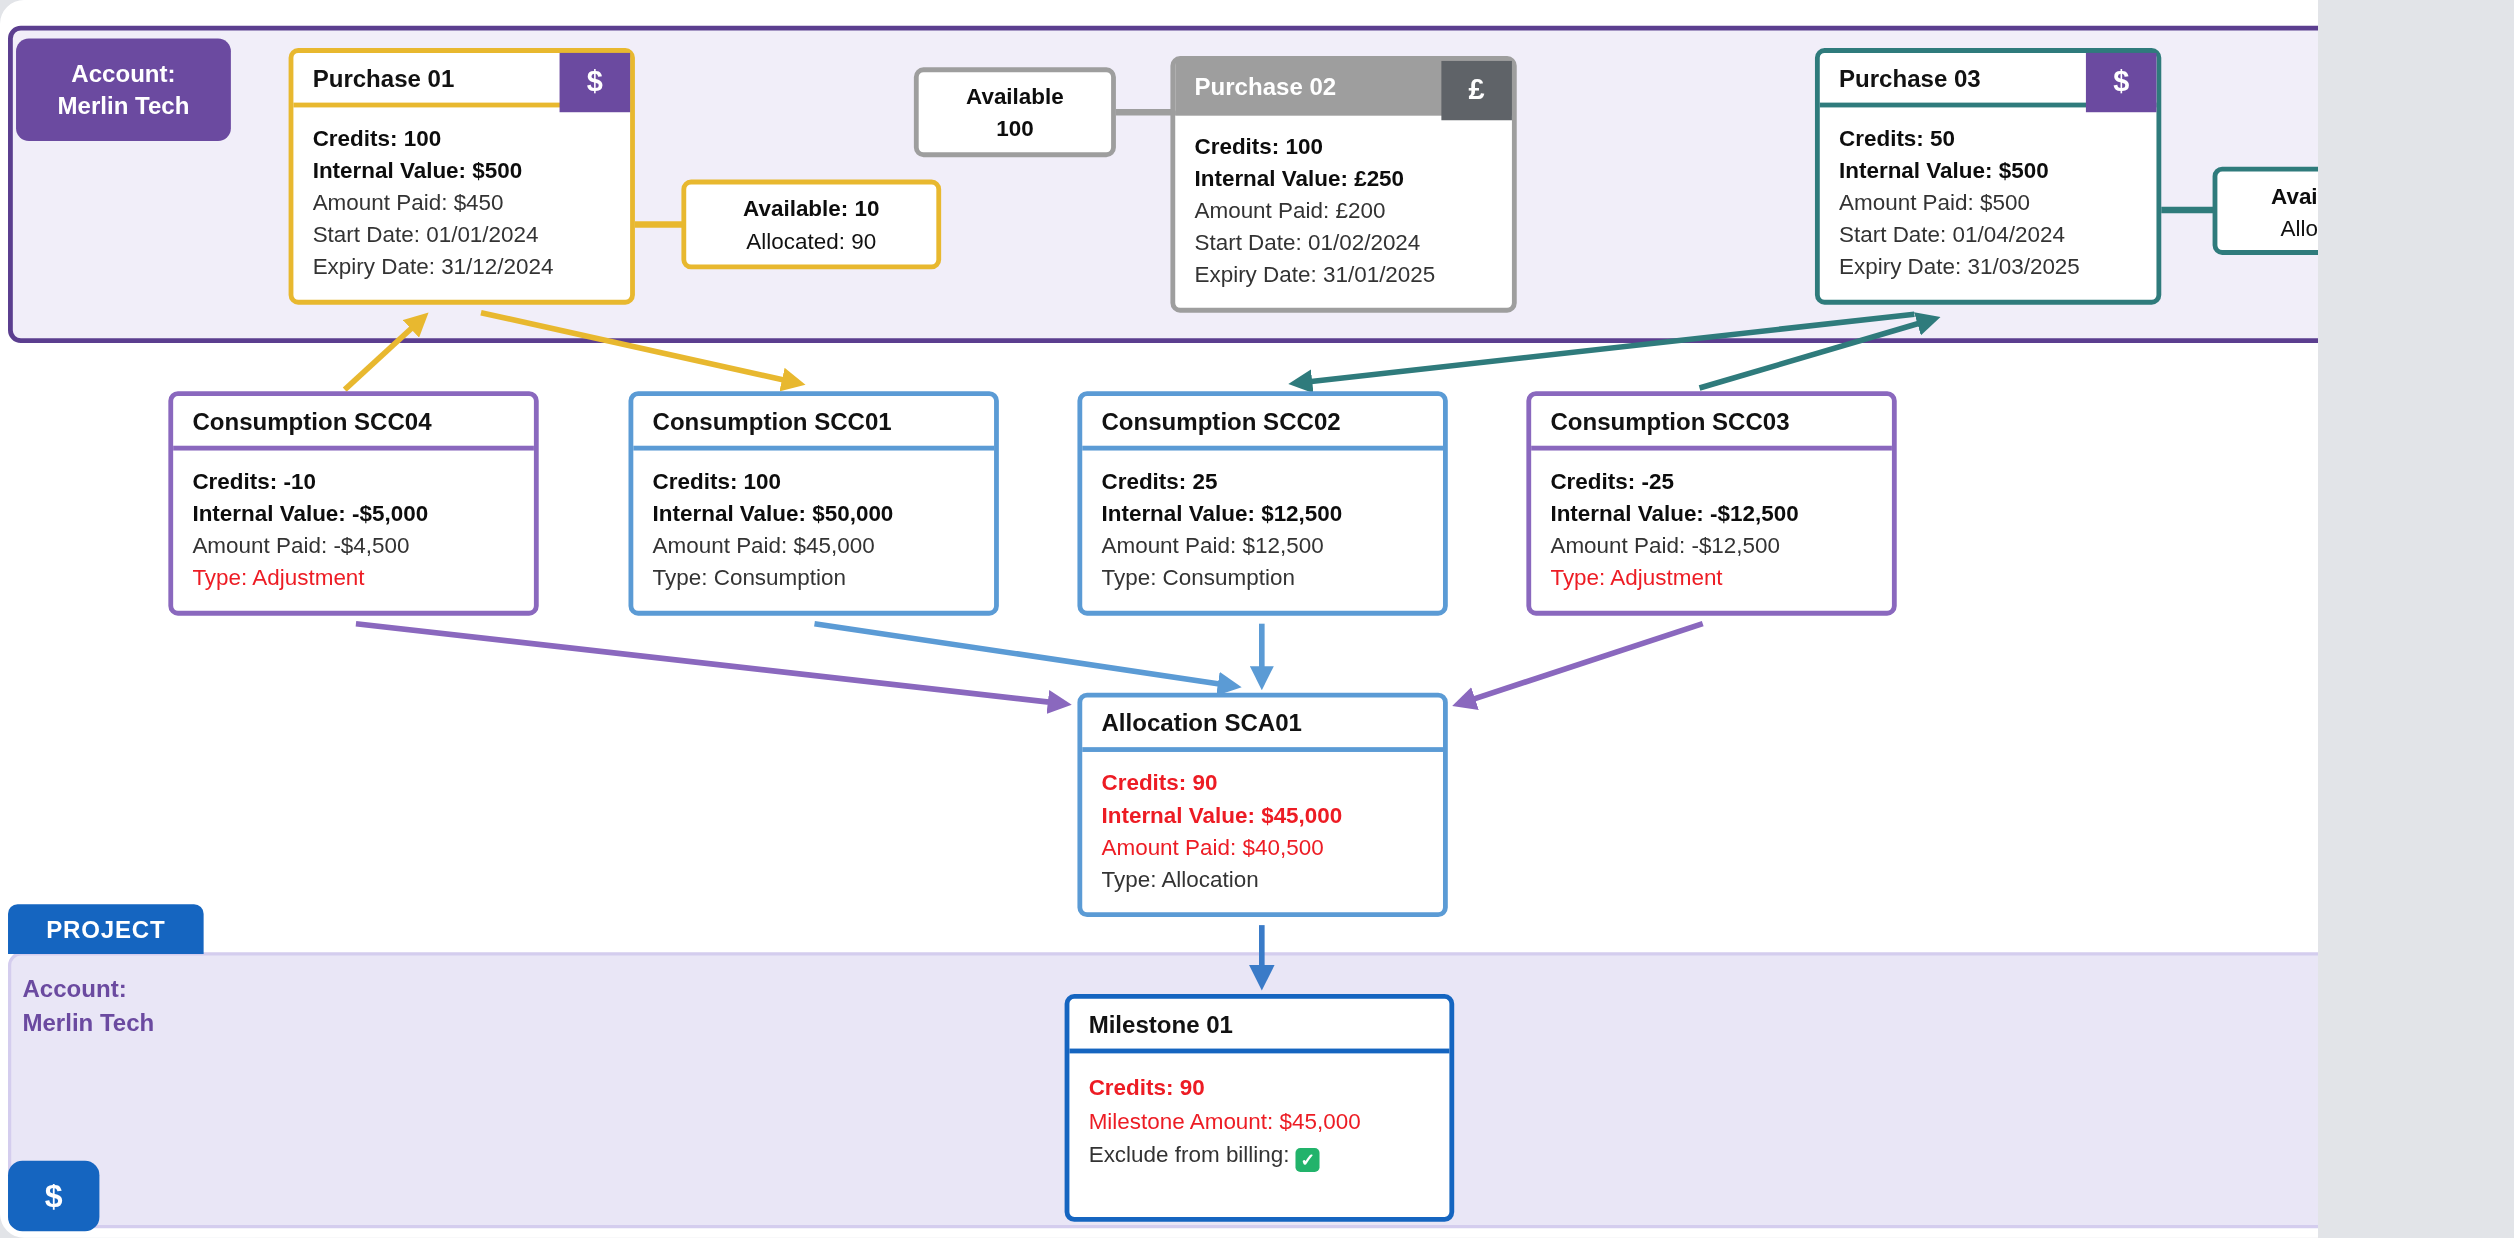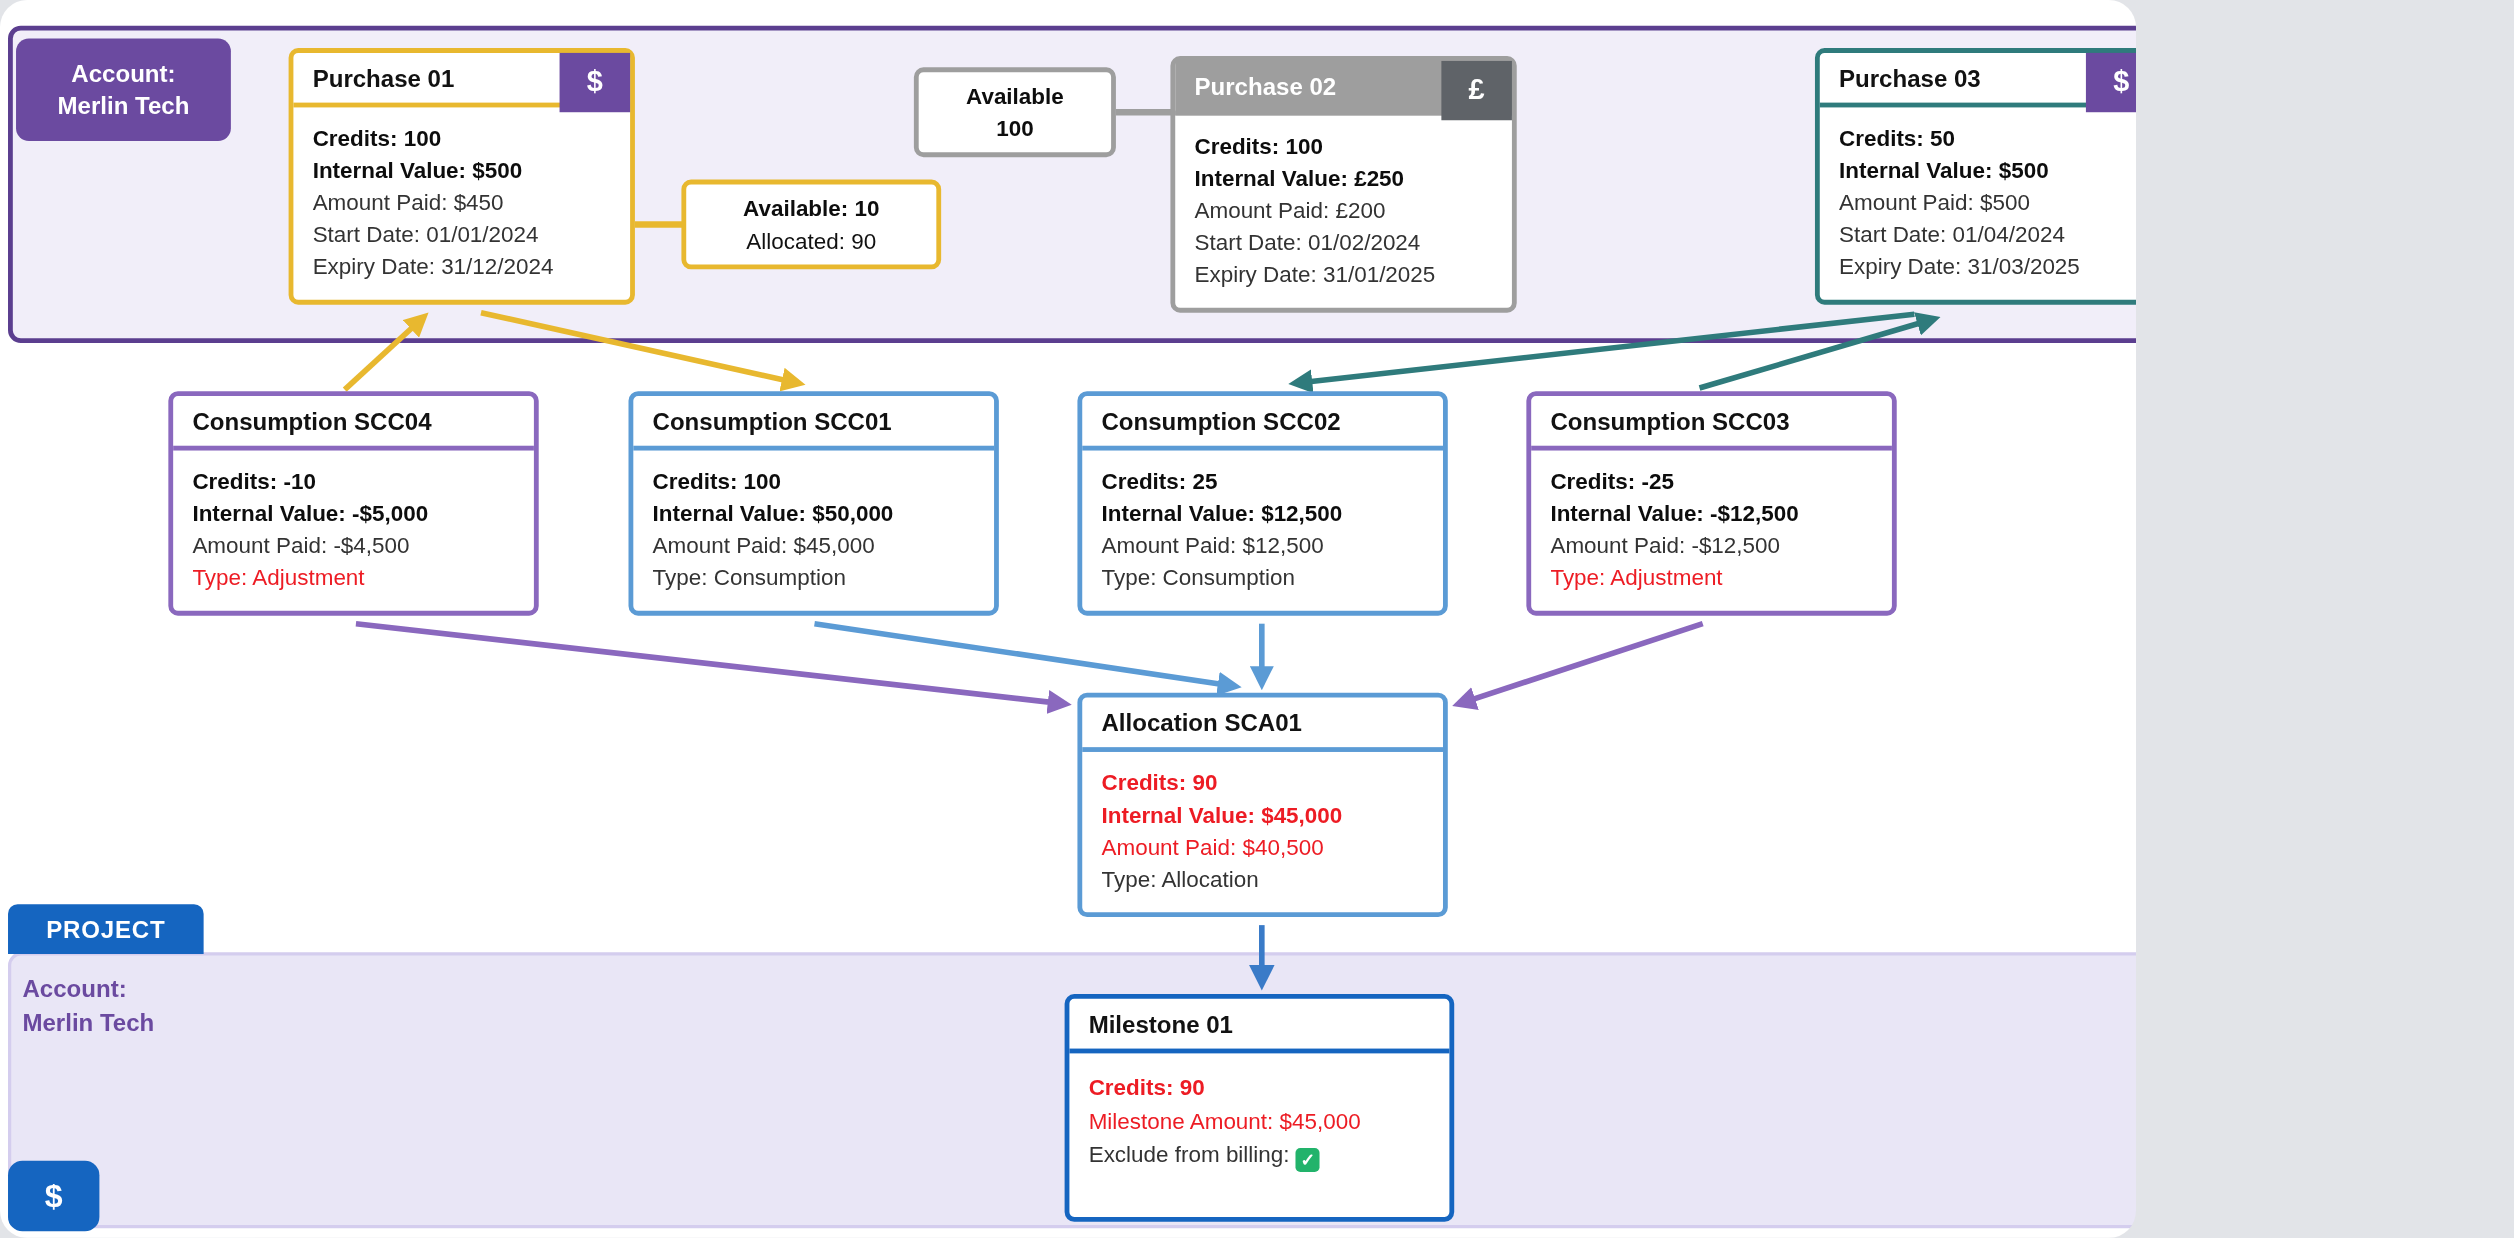--- a/index.html
+++ b/index.html
@@ -1,18 +1,18 @@
 <!DOCTYPE html>
 <html><head>
 <meta charset="utf-8">
 <style>
   * { box-sizing: border-box; margin: 0; padding: 0; }
   html, body { width: 2514px; height: 1238px; }
   body { background: #e2e4e8; font-family: "Liberation Sans", sans-serif; }
-  .viewport { position: relative; width: 2136px; height: 1238px; overflow: hidden; border-radius: 27px; }
+  .viewport { position: relative; width: 2318px; height: 1238px; overflow: hidden; }
   .scale { position: absolute; left: 0; top: 0; width: 1568px; height: 772px;
            transform: scale(1.60332); transform-origin: 0 0; }
   .canvas { position: absolute; inset: 0; background: #ffffff; border-radius: 15px; }
 
   .account-section { position: absolute; left: 5px; top: 16px; width: 1557px; height: 198px;
            background: #f1eef9; border: 3px solid #5b3e8f; border-radius: 8px; z-index: 0; }
   .project-section { position: absolute; left: 5px; top: 594px; width: 1557px; height: 172px;
            background: #e9e6f6; border: 2px solid #d4cdee; border-radius: 8px; z-index: 0; }
 
   .edges { position: absolute; left: 0; top: 0; z-index: 1; pointer-events: none; }

